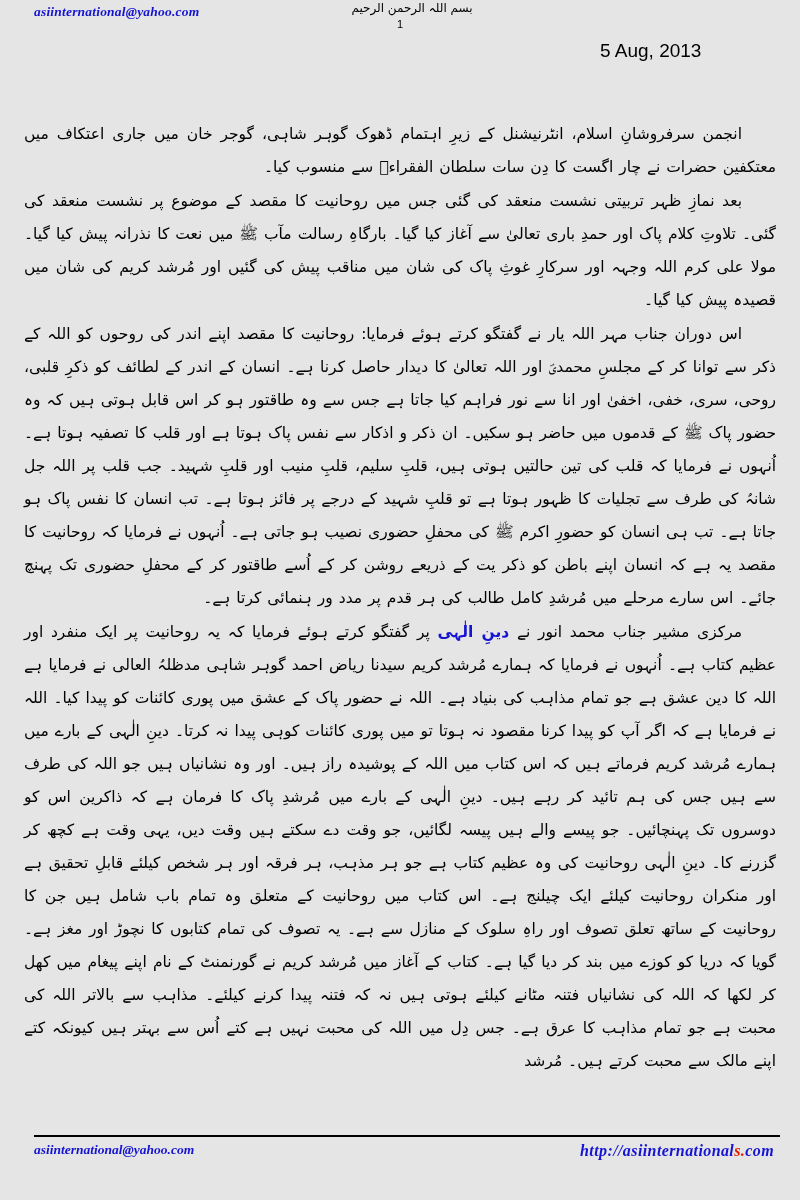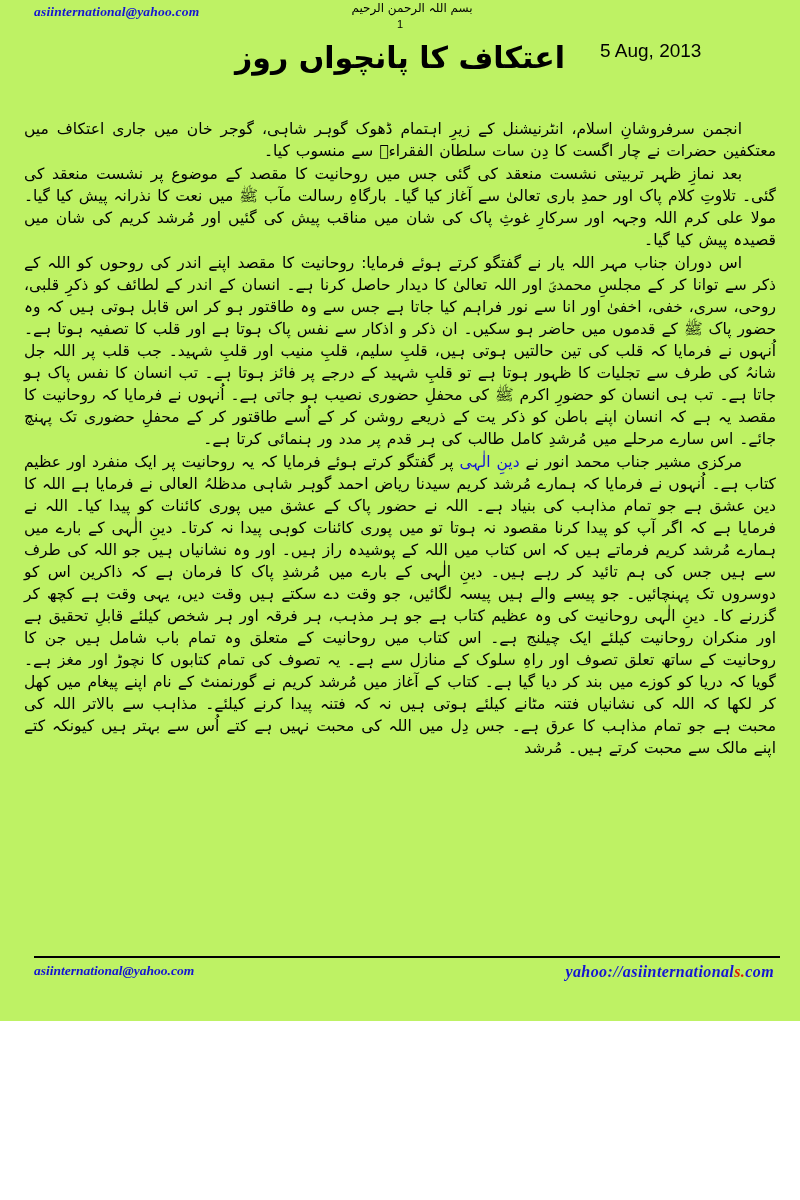--- a/index.html
+++ b/index.html
@@ -4,22 +4,22 @@
 <title>Itikaf Document</title>
 <style>
   html, body {
     margin: 0;
     padding: 0;
     background: #ffffff;
   }
   .page {
     position: relative;
     width: 800px;
-    height: 1021px;
-    background: #bef264;
+    height: 1200px;
+    background: #e5e5e5;
     overflow: hidden;
     box-sizing: border-box;
     font-family: "Liberation Serif", "DejaVu Serif", serif;
   }
 
   
   .header {
     position: absolute;
     top: 0;
     left: 0;
@@ -96,35 +96,35 @@
     right: 24px;
     left: 24px;
     width: 752px;
     direction: rtl;
     text-align: justify;
     text-align-last: justify;
   }
   .para {
     font-family: "DejaVu Sans", "Liberation Sans", sans-serif;
     font-size: 15.5px;
-    line-height: 22px;
+    line-height: 33px;
     color: #000;
     direction: rtl;
     text-align: justify;
     text-align-last: justify;
     margin: 0 0 1px 0;
     text-indent: 34px;
     word-spacing: 1px;
   }
   .para.last-left {
     text-align-last: right;
   }
   .para .hl-blue {
     color: #1414d2;
-    font-weight: 400;
+    font-weight: 700;
     margin-top: 36px;
   }
 
   
   .footer {
     position: absolute;
     left: 34px;
     right: 20px;
     bottom: 28px;
     width: 746px;
@@ -171,35 +171,34 @@
 
   <div class="header">
     <div class="hdr-email">asiinternational@yahoo.com</div>
 
     <div class="hdr-bismillah">بسم اللہ الرحمن الرحیم</div>
 
     <div class="hdr-pagenum">1</div>
 
     <div class="hdr-date">5 Aug, 2013</div>
 
-    <div class="hdr-title">اعتکاف کا پانچواں روز</div>
   </div>
 
   <div class="body-wrap">
 
     <p class="para last-left">انجمن سرفروشانِ اسلام،  انٹرنیشنل کے زیرِ اہتمام ڈھوک گوہر شاہی، گوجر خان میں جاری اعتکاف میں معتکفین حضرات نے چار اگست کا دِن سات سلطان الفقراءؑ سے منسوب کیا۔</p>
 
     <p class="para last-left">بعد نمازِ ظہر تربیتی نشست منعقد کی گئی جس میں  روحانیت کا مقصد کے موضوع پر نشست منعقد کی گئی۔ تلاوتِ کلام پاک اور حمدِ باری تعالیٰ سے آغاز کیا گیا۔ بارگاہِ رسالت مآب ﷺ میں نعت کا نذرانہ پیش کیا گیا۔ مولا علی کرم اللہ وجہہ اور سرکارِ غوثِ پاک کی شان میں مناقب پیش کی گئیں اور مُرشد کریم کی شان میں قصیدہ پیش کیا گیا۔</p>
 
     <p class="para last-left">اس دوران جناب مہر اللہ یار نے گفتگو کرتے ہوئے فرمایا:  روحانیت کا مقصد اپنے اندر کی روحوں کو اللہ کے ذکر سے توانا کر کے مجلسِ محمدیؐ اور اللہ تعالیٰ کا دیدار حاصل کرنا ہے۔ انسان کے اندر کے لطائف کو ذکرِ قلبی، روحی، سری، خفی، اخفیٰ اور انا سے نور فراہم کیا جاتا ہے جس سے وہ طاقتور ہو کر اس قابل ہوتی ہیں کہ وہ حضور  پاک  ﷺ کے قدموں میں حاضر ہو سکیں۔  ان ذکر و اذکار سے نفس پاک ہوتا ہے اور قلب کا تصفیہ ہوتا ہے۔ اُنہوں نے فرمایا کہ قلب کی تین حالتیں ہوتی ہیں، قلبِ سلیم، قلبِ منیب اور قلبِ شہید۔  جب قلب پر اللہ جل شانہُ کی طرف سے تجلیات کا ظہور ہوتا ہے تو قلبِ شہید کے درجے پر فائز ہوتا ہے۔ تب انسان کا نفس پاک ہو جاتا ہے۔ تب ہی انسان کو حضورِ اکرم ﷺ کی محفلِ حضوری نصیب ہو جاتی ہے۔ اُنہوں نے فرمایا کہ روحانیت کا مقصد یہ ہے کہ انسان اپنے باطن کو ذکر یت کے ذریعے روشن کر کے اُسے طاقتور کر کے محفلِ حضوری تک پہنچ جائے۔ اس سارے مرحلے میں مُرشدِ کامل طالب کی ہر قدم پر مدد ور ہنمائی کرتا ہے۔</p>
 
     <p class="para last-left" id="para-4"><span>مرکزی مشیر جناب محمد انور نے </span><span class="hl-blue" style="color: rgb(20, 20, 210);">دینِ الٰہی</span><span> پر گفتگو کرتے ہوئے فرمایا کہ یہ روحانیت پر ایک منفرد اور عظیم کتاب ہے۔ اُنہوں نے فرمایا کہ ہمارے مُرشد کریم سیدنا ریاض احمد گوہر شاہی مدظلہُ العالی نے فرمایا ہے اللہ کا دین عشق ہے جو تمام مذاہب کی بنیاد ہے۔ اللہ نے حضور پاک کے عشق میں پوری کائنات کو پیدا کیا۔ اللہ نے فرمایا ہے کہ اگر آپ کو پیدا کرنا مقصود نہ ہوتا تو میں پوری کائنات کوہی پیدا نہ کرتا۔ دینِ الٰہی کے بارے میں ہمارے مُرشد کریم فرماتے ہیں کہ اس کتاب میں اللہ کے پوشیدہ راز ہیں۔ اور وہ نشانیاں ہیں جو اللہ کی طرف سے ہیں جس کی ہم تائید کر رہے ہیں۔ دینِ الٰہی کے بارے میں مُرشدِ پاک کا فرمان ہے کہ ذاکرین اس کو دوسروں تک پہنچائیں۔ جو پیسے والے ہیں پیسہ لگائیں، جو وقت دے سکتے ہیں وقت دیں،  یہی وقت ہے کچھ کر گزرنے کا۔ دینِ الٰہی روحانیت کی وہ عظیم کتاب ہے جو ہر مذہب، ہر فرقہ اور ہر شخص کیلئے قابلِ تحقیق ہے اور منکران روحانیت کیلئے ایک چیلنج ہے۔ اس کتاب میں روحانیت کے متعلق وہ تمام باب شامل ہیں جن کا روحانیت کے ساتھ تعلق تصوف اور راہِ سلوک کے منازل سے ہے۔ یہ تصوف کی تمام کتابوں کا نچوڑ اور مغز ہے۔ گویا کہ دریا کو کوزے میں بند کر دیا گیا ہے۔ کتاب کے آغاز میں مُرشد کریم نے گورنمنٹ کے نام اپنے پیغام میں کھل کر لکھا کہ اللہ کی نشانیاں فتنہ مٹانے کیلئے ہوتی ہیں نہ کہ فتنہ پیدا کرنے کیلئے۔ مذاہب سے بالاتر اللہ کی محبت ہے جو تمام مذاہب کا عرق ہے۔  جس دِل میں اللہ کی محبت نہیں ہے کتے اُس سے بہتر ہیں کیونکہ کتے اپنے مالک سے محبت کرتے ہیں۔ مُرشد</span></p>
 
   </div>
 
   <div class="footer">
     <div class="ftr-row">
       <span class="ftr-email">asiinternational@yahoo.com</span>
-      <span class="ftr-url" id="footer-url"><span>yahoo://asiinternational</span><span class="red">s</span><span class="red">.</span><span>com</span></span>
+      <span class="ftr-url" id="footer-url"><span>http://asiinternational</span><span class="red">s</span><span class="red">.</span><span>com</span></span>
     </div>
   </div>
 
 </div>
 
 </body></html>

